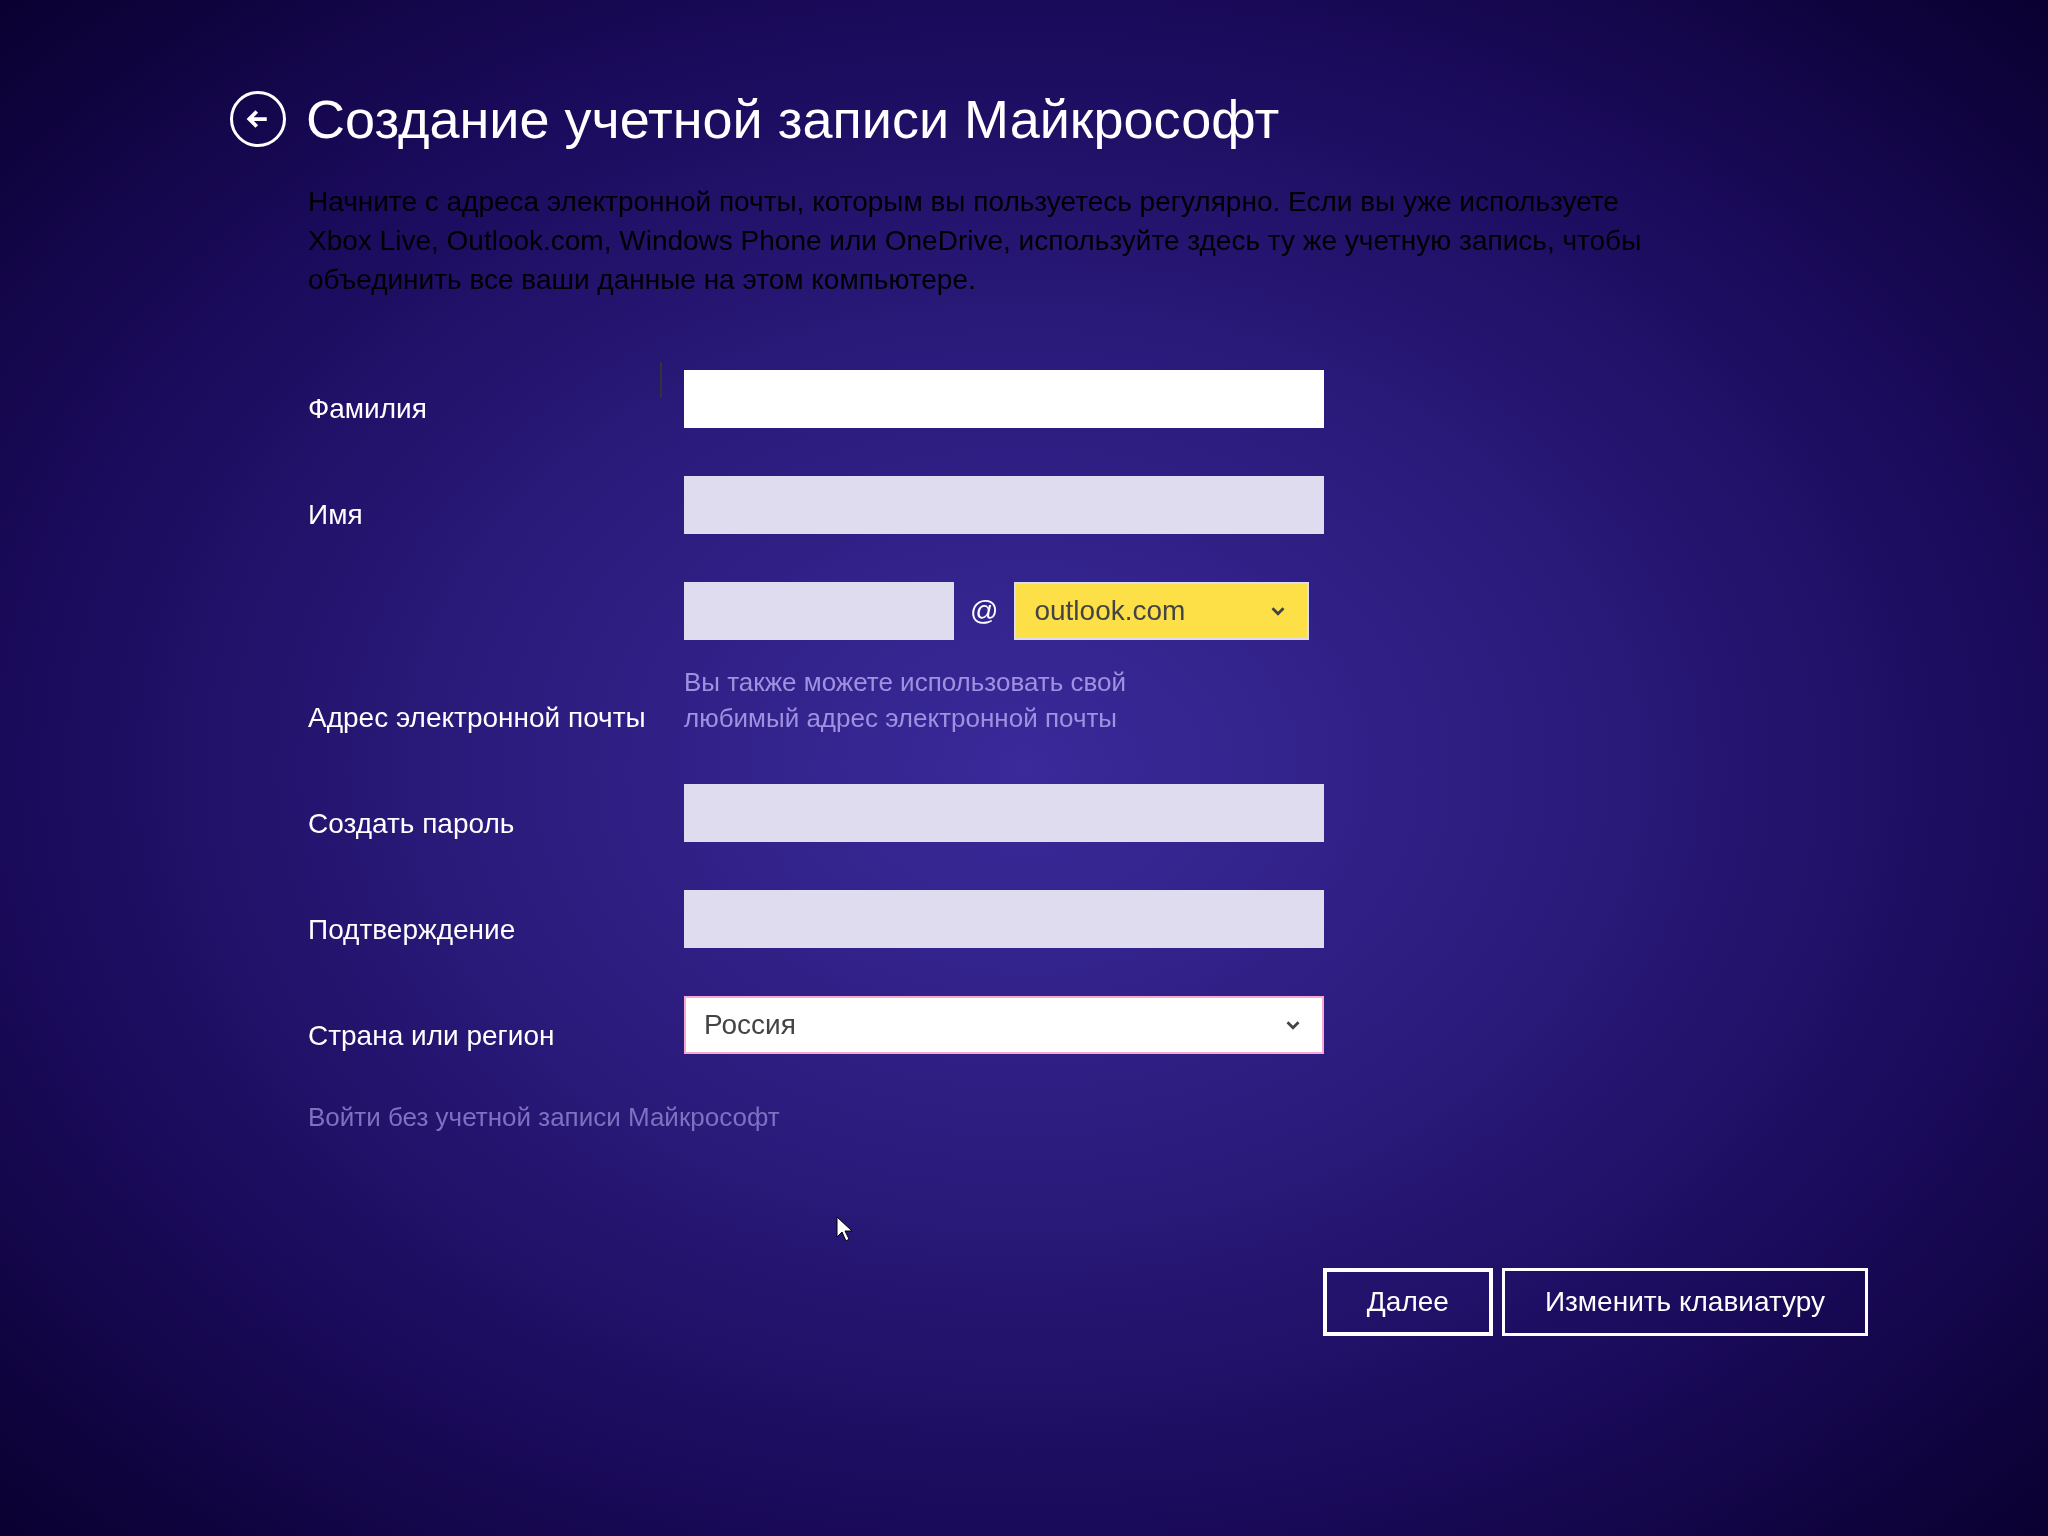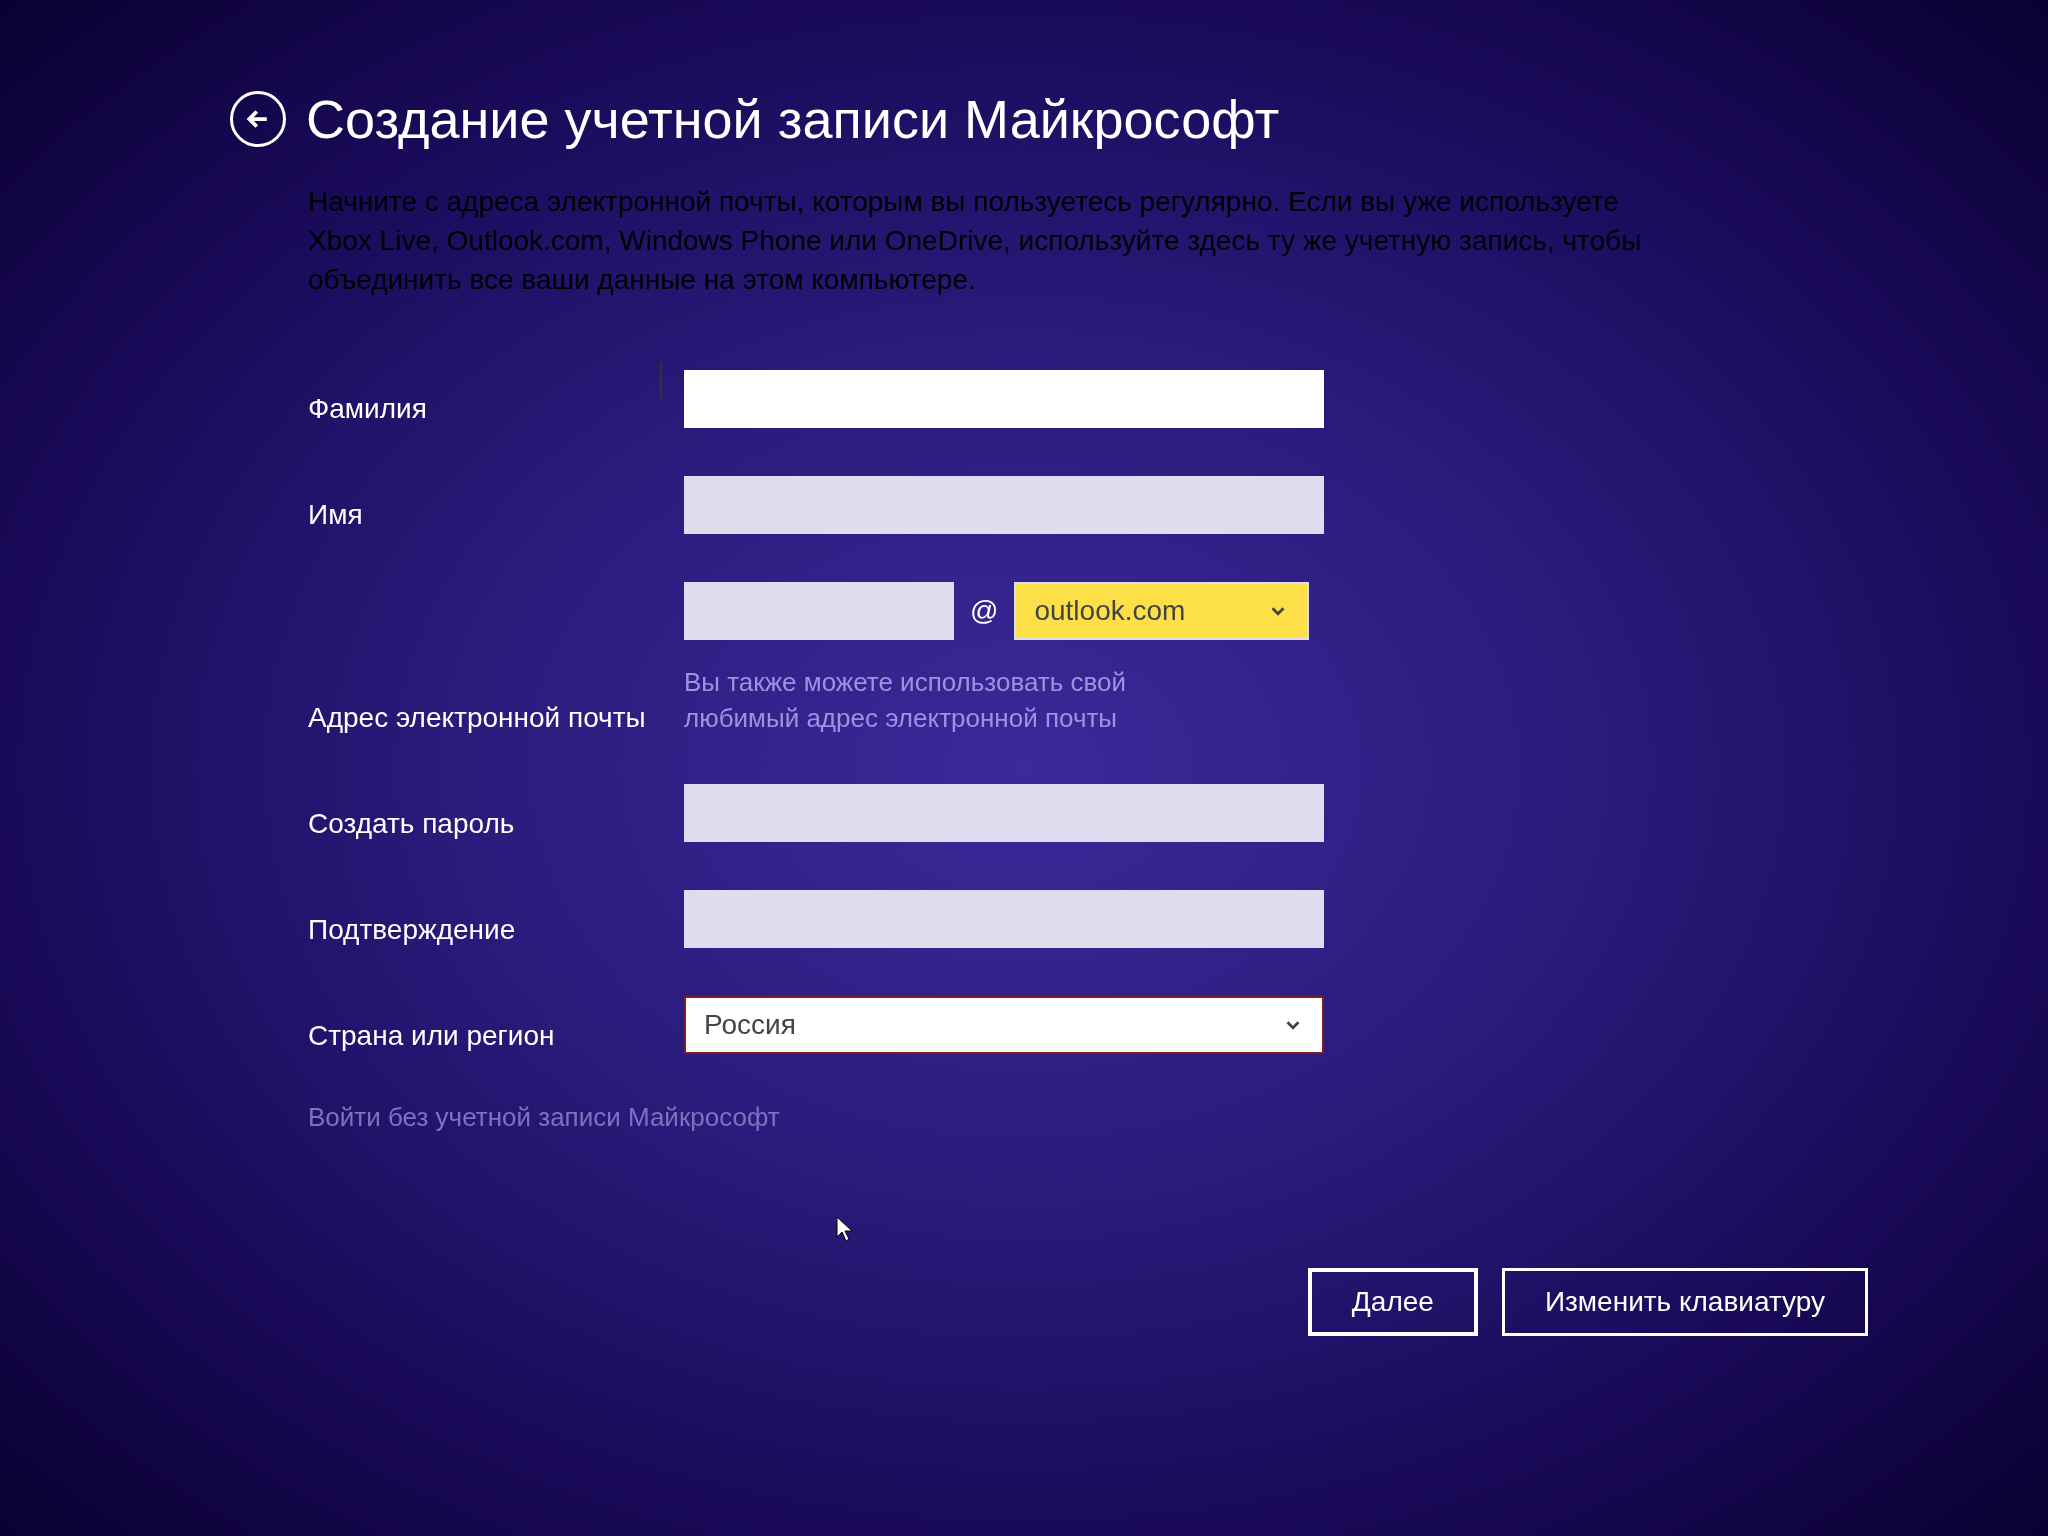--- a/index.html
+++ b/index.html
@@ -126,42 +126,42 @@
       font-size: 26px;
       color: #a090e0;
       margin-top: 24px;
       max-width: 560px;
       line-height: 1.4;
     }
     .country-select {
       width: 640px;
       height: 58px;
       background: #ffffff;
-      border: 2px solid #7f1d1d;
+      border: 2px solid #f9a8d4;
       display: flex;
       align-items: center;
       justify-content: space-between;
       padding: 0 18px;
       cursor: pointer;
       color: #444;
       font-size: 28px;
     }
     .signin-link {
       font-size: 26px;
       color: #8070c0;
       cursor: pointer;
       margin-top: 10px;
       padding-left: 308px;
     }
     .button-bar {
       position: absolute;
       right: 180px;
       bottom: 200px;
       display: flex;
-      gap: 24px;
+      gap: 9px;
     }
     .btn {
       border: 3px solid #ffffff;
       background: transparent;
       color: #ffffff;
       font-size: 28px;
       padding: 14px 40px;
       cursor: pointer;
       font-family: inherit;
     }

